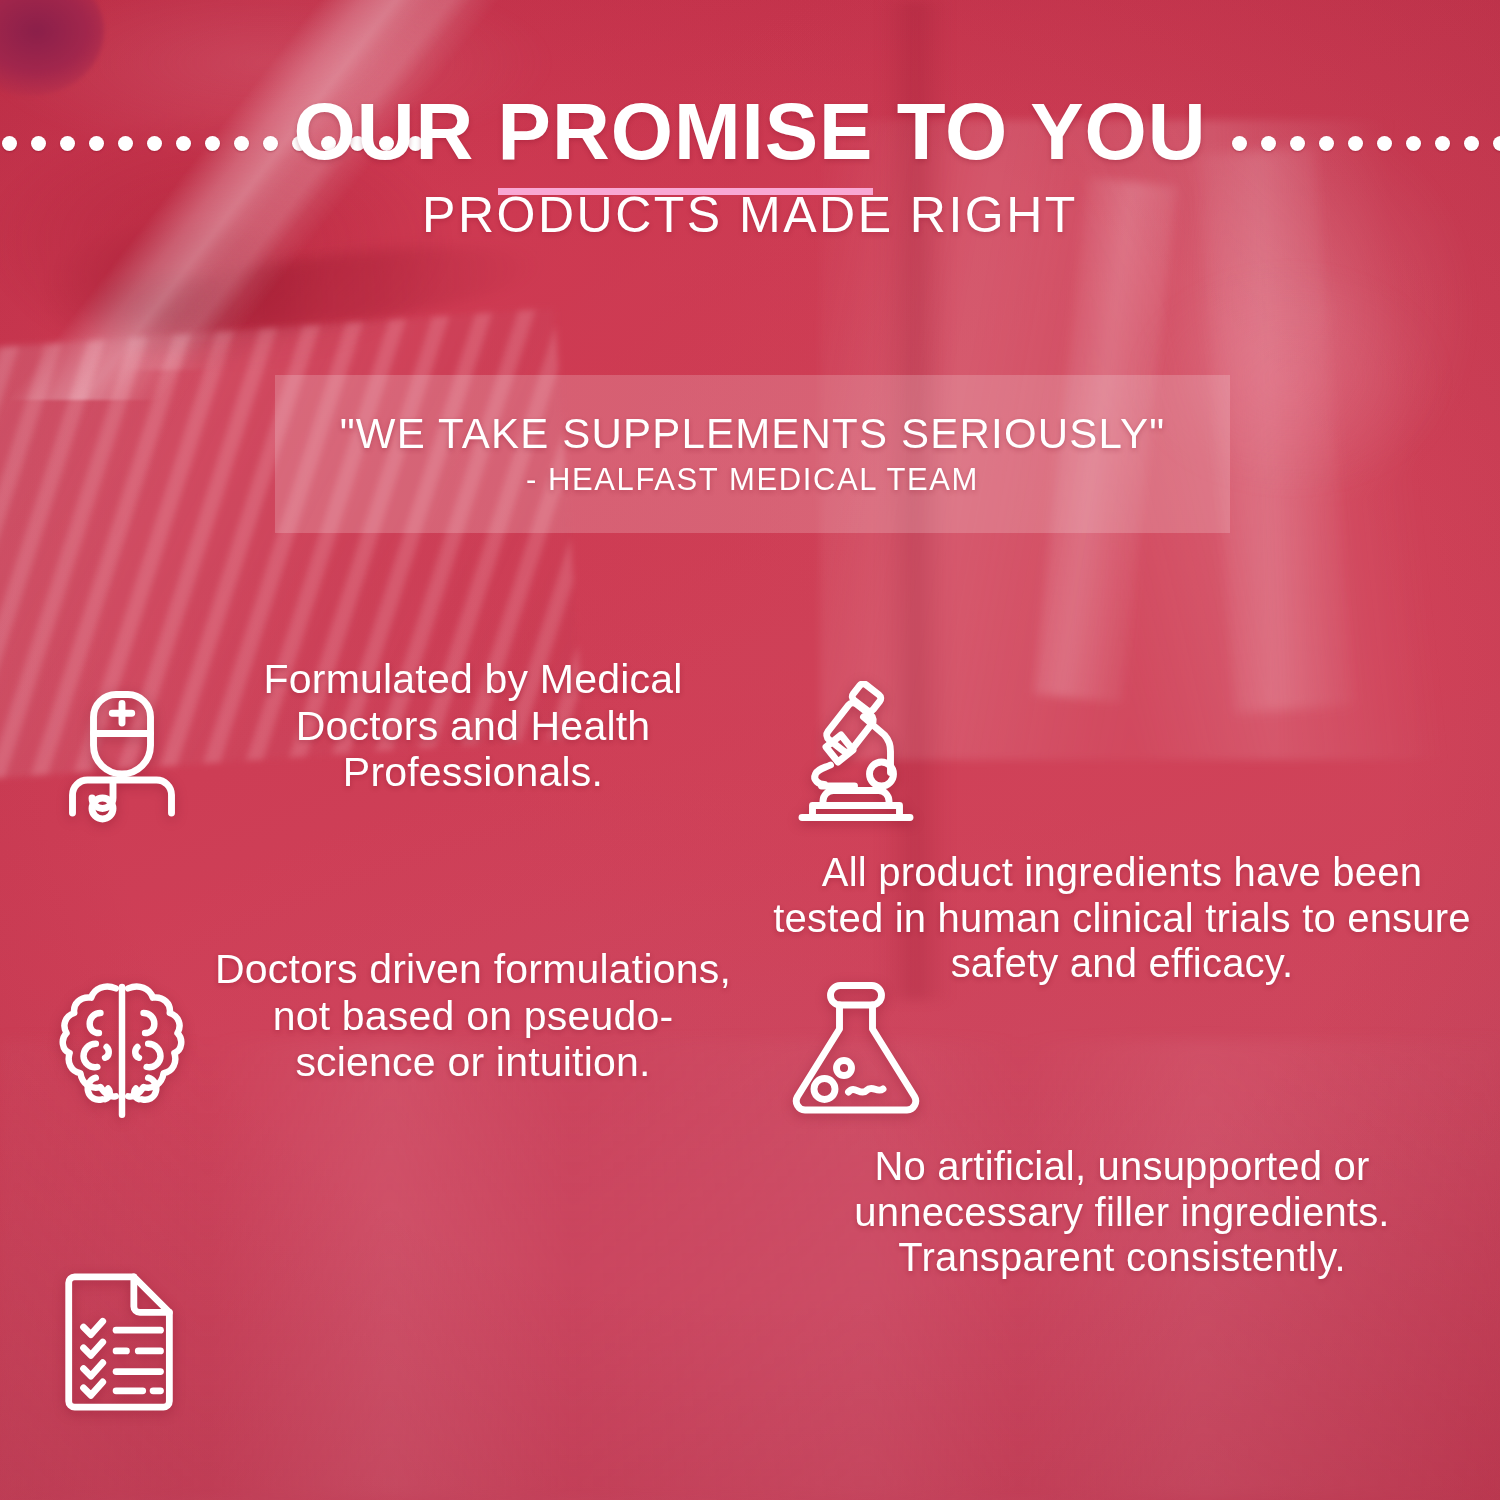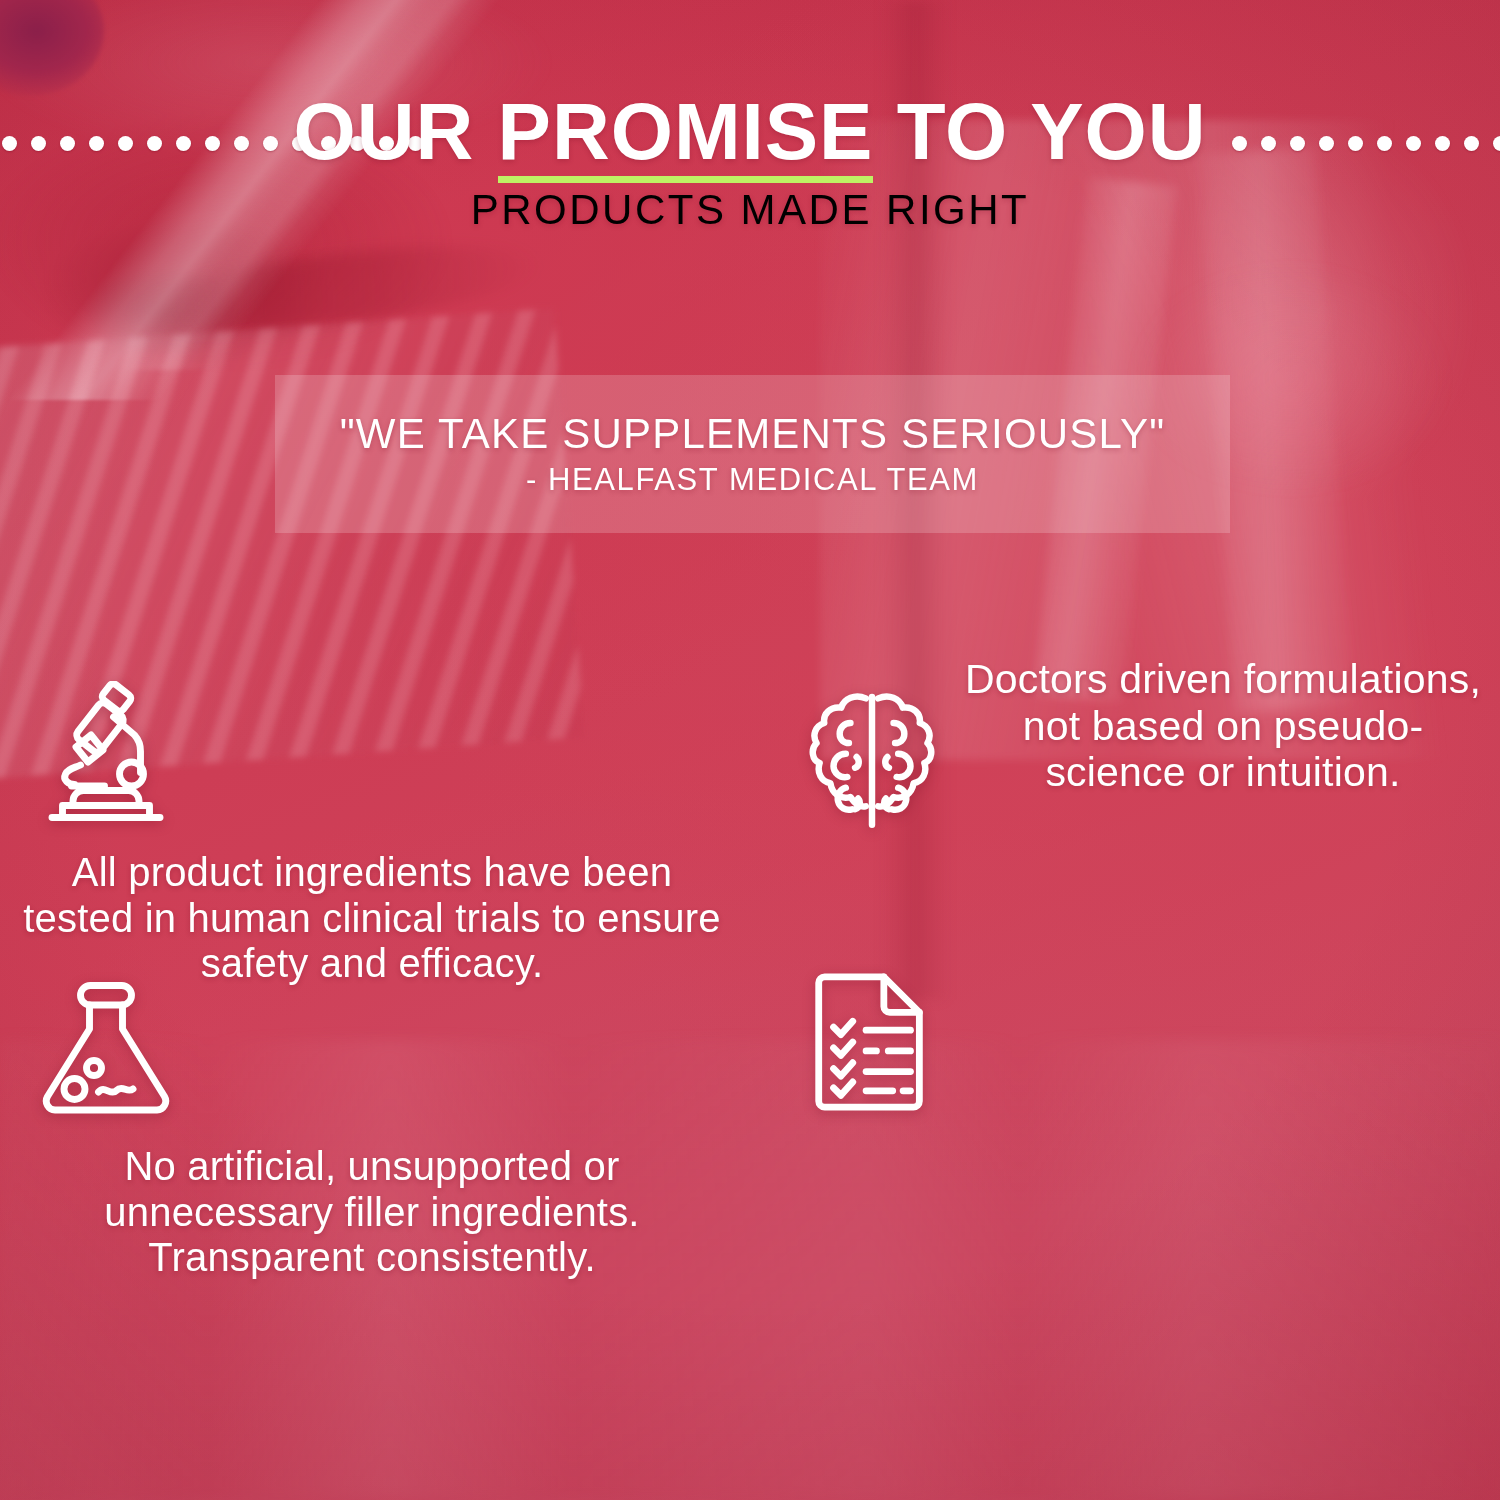--- a/index.html
+++ b/index.html
@@ -169,31 +169,31 @@
     position:absolute; left:0; top:92px; width:1500px;
     text-align:center;
     font-size:80px;
     font-weight:bold;
     letter-spacing:1px;
     color:#ffffff;
     line-height:1;
     text-shadow:0 2px 5px rgba(130,16,40,0.30);
   }
   .title .u {
-    border-bottom:7px solid #bef264;
-    padding-bottom:0;
+    border-bottom:7px solid #f9a8d4;
+    padding-bottom:12px;
   }
 
   .subtitle {
     position:absolute; left:0; top:186px; width:1500px;
     text-align:center;
-    font-size:42px;
+    font-size:50px;
     font-weight:normal;
     letter-spacing:2.5px;
-    color:#000000;
+    color:#ffffff;
     text-shadow:0 2px 5px rgba(130,16,40,0.28);
   }
 
   
   .quote-panel {
     position:absolute;
     left:275px; top:375px; width:955px; height:158px;
     background:rgba(255,255,255,0.19);
     display:flex; flex-direction:column;
     align-items:center; justify-content:center;
@@ -316,20 +316,33 @@
       <div class="subtitle">PRODUCTS MADE RIGHT</div>
     </div>
 
     <div class="quote-panel">
       <div class="quote-text">"WE TAKE SUPPLEMENTS SERIOUSLY"</div>
       <div class="quote-author">- HEALFAST MEDICAL TEAM</div>
     </div>
 
     <div class="features">
 
+      <div class="feature row1">
+        <div class="f-icon">
+          <svg width="150" height="150" viewBox="0 0 100 100" fill="none" stroke="#ffffff" stroke-width="4.6" stroke-linecap="round" stroke-linejoin="round">
+            <path d="M31 24a15 15 0 0 1 15-15h8a15 15 0 0 1 15 15v19a19 19 0 0 1-19 19h-0a19 19 0 0 1-19-19z"></path>
+            <line x1="31" y1="35" x2="69" y2="35"></line>
+            <path d="M50 15v13M43.5 21.5h13"></path>
+            <path d="M17 88V76a10 10 0 0 1 10-10h46a10 10 0 0 1 10 10v12"></path>
+            <path d="M44 66v12a7 7 0 0 1-14 0"></path>
+            <circle cx="37" cy="85" r="7"></circle>
+          </svg>
+        </div>
+        <div class="f-text">Formulated by Medical Doctors and Health Professionals.</div>
+      </div>
 
       <div class="feature r row1">
         <div class="f-icon">
           <svg width="150" height="150" viewBox="0 0 100 100" fill="none" stroke="#ffffff" stroke-width="4.6" stroke-linecap="round" stroke-linejoin="round">
             <rect x="48.5" y="4.5" width="17" height="13" rx="3" transform="rotate(38 57 11)"></rect>
             <rect x="36" y="16" width="20" height="30" rx="4" transform="rotate(38 46 31)"></rect>
             <path d="M30 44l10-8 8 10-10 8z"></path>
             <path d="M55 24l14 12a16 16 0 0 1 4 11v14"></path>
             <circle cx="67" cy="62" r="8"></circle>
             <path d="M33 56c-4 2-8 2-10 6s2 7 6 7"></path>

